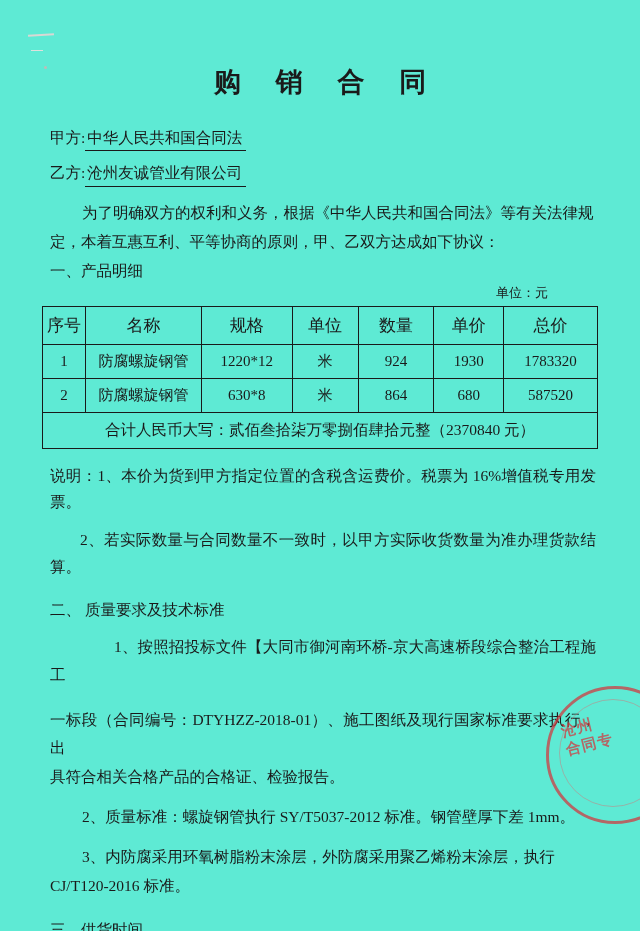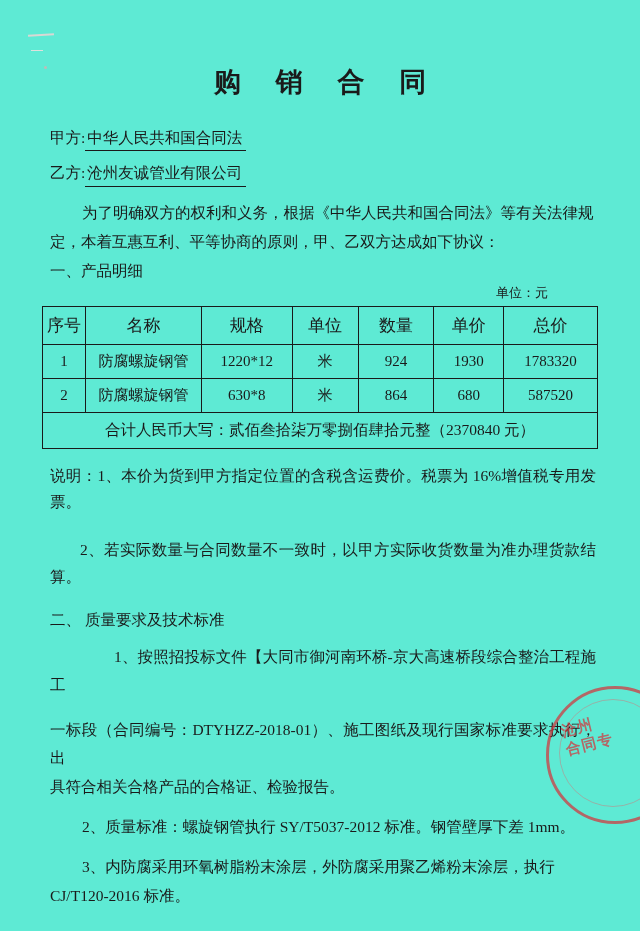--- a/index.html
+++ b/index.html
@@ -126,21 +126,21 @@
     font-size: 15.5px;
   }
 
   .note {
     font-size: 15.5px;
     line-height: 1.7;
     margin-top: 14px;
     padding: 0 44px 0 50px;
     text-align: justify;
   }
-  .note.sub { text-indent: 30px; margin-top: 22px; }
+  .note.sub { text-indent: 30px; margin-top: 12px; }
 
   .body-para {
     font-size: 15.5px;
     line-height: 1.78;
     padding: 0 44px 0 50px;
     text-align: justify;
     margin-top: 12px;
   }
   .ind1 { text-indent: 32px; }
   .ind2 { text-indent: 64px; }

